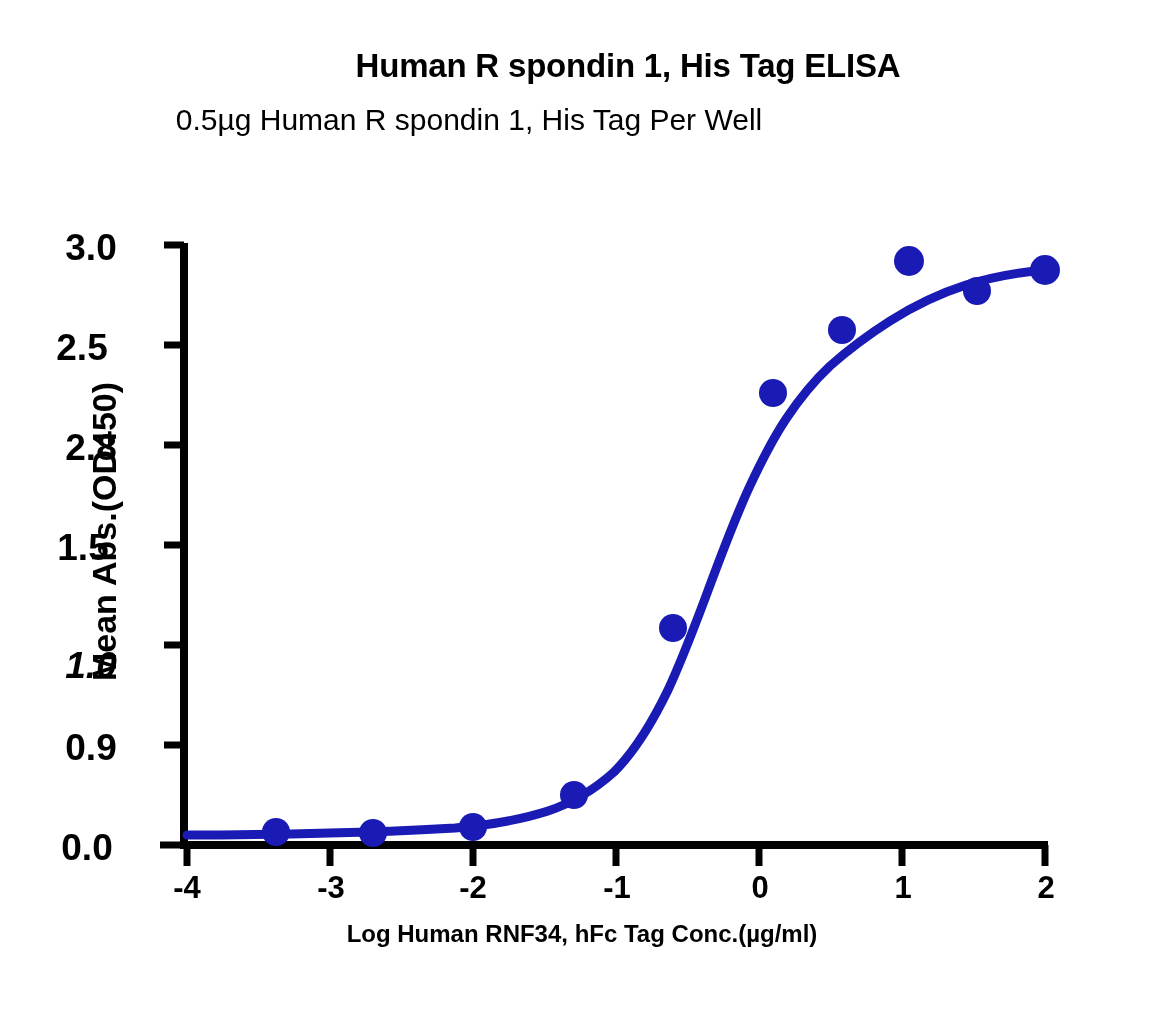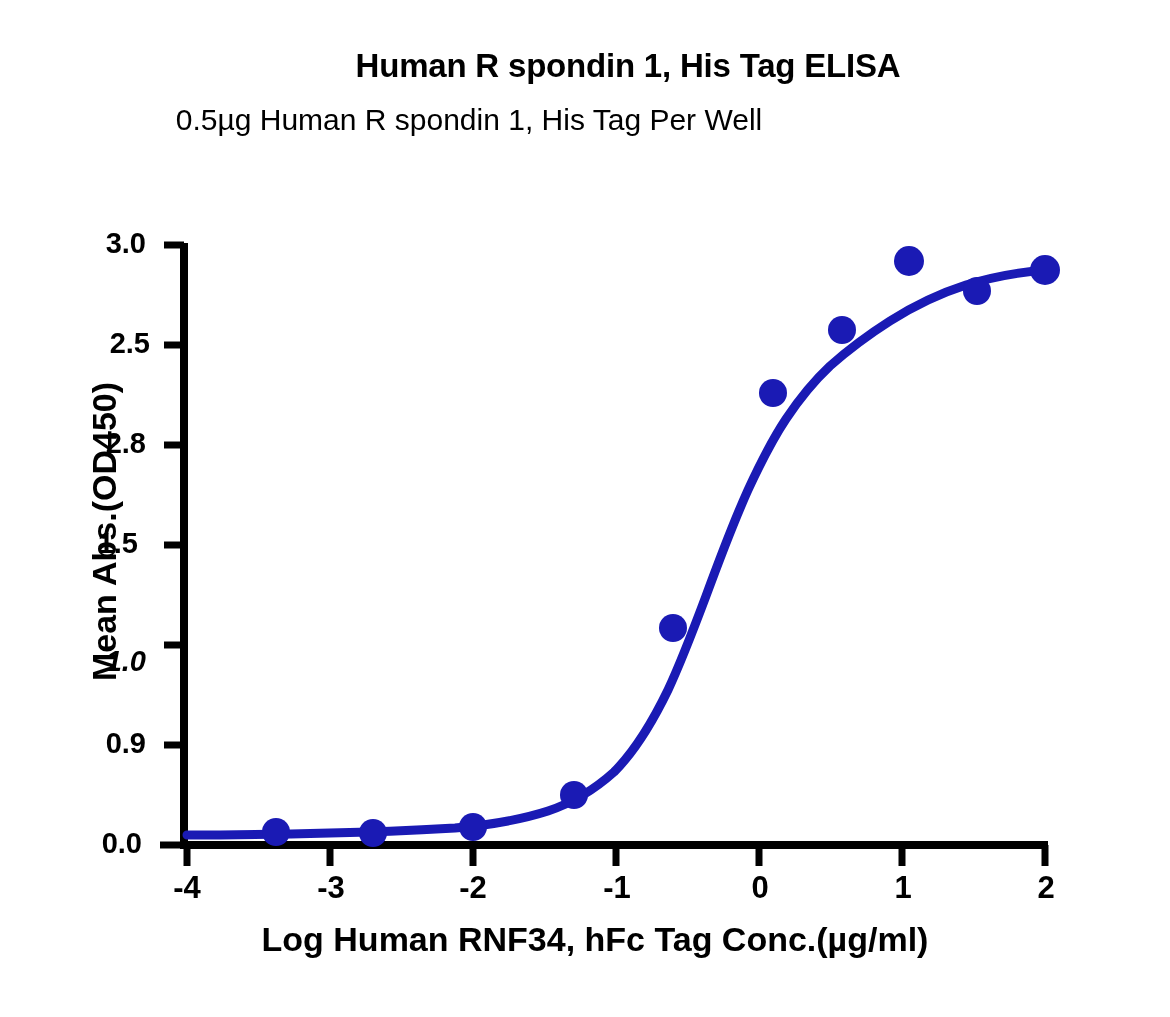--- a/index.html
+++ b/index.html
@@ -50,33 +50,33 @@
     width: 400px;
     text-align: center;
     font-size: 34px;
     font-weight: bold;
     transform: rotate(-90deg);
     transform-origin: 50% 50%;
     white-space: nowrap;
   }
   .xlabel {
     position: absolute;
-    left: 120px;
+    left: 107px;
     top: 920px;
     width: 950px;
     text-align: center;
-    font-size: 34px;
+    font-size: 24px;
     font-weight: bold;
     white-space: nowrap;
   }
   .ytick-label {
     position: absolute;
     width: 110px;
-    text-align: right;
-    font-size: 29px;
+    text-align: center;
+    font-size: 37px;
     font-weight: bold;
     line-height: 1;
   }
   .xtick-label {
     position: absolute;
     width: 60px;
     text-align: center;
     font-size: 31px;
     font-weight: bold;
     line-height: 1;
@@ -94,21 +94,21 @@
 
 <div id="figure">
 
   <div class="title">Human R spondin 1, His Tag ELISA</div>
   <div class="subtitle">0.5µg Human R spondin 1, His Tag Per Well</div>
 
   <div class="ylabel">Mean Abs.(OD450)</div>
   <div class="xlabel">Log Human RNF34, hFc Tag Conc.(µg/ml)</div>
 
   <div class="ytick-label" style="left:36px; top:229px;">3.0</div>
-  <div class="ytick-label" style="left:40px; top:329px;">2.5</div>
+  <div class="ytick-label" style="left:27px; top:329px;">2.5</div>
   <div class="ytick-label" style="left:36px; top:429px;">2.8</div>
   <div class="ytick-label" style="left:28px; top:529px;">1.5</div>
   <div class="ytick-label" style="left:36px; top:647px;font-style:italic;">1.0</div>
   <div class="ytick-label" style="left:36px; top:729px;">0.9</div>
   <div class="ytick-label" style="left:32px; top:829px;">0.0</div>
 
   <div class="xtick-label" style="left:157px; top:872px;">-4</div>
   <div class="xtick-label" style="left:301px; top:872px;">-3</div>
   <div class="xtick-label" style="left:443px; top:872px;">-2</div>
   <div class="xtick-label" style="left:587px; top:872px;">-1</div>

